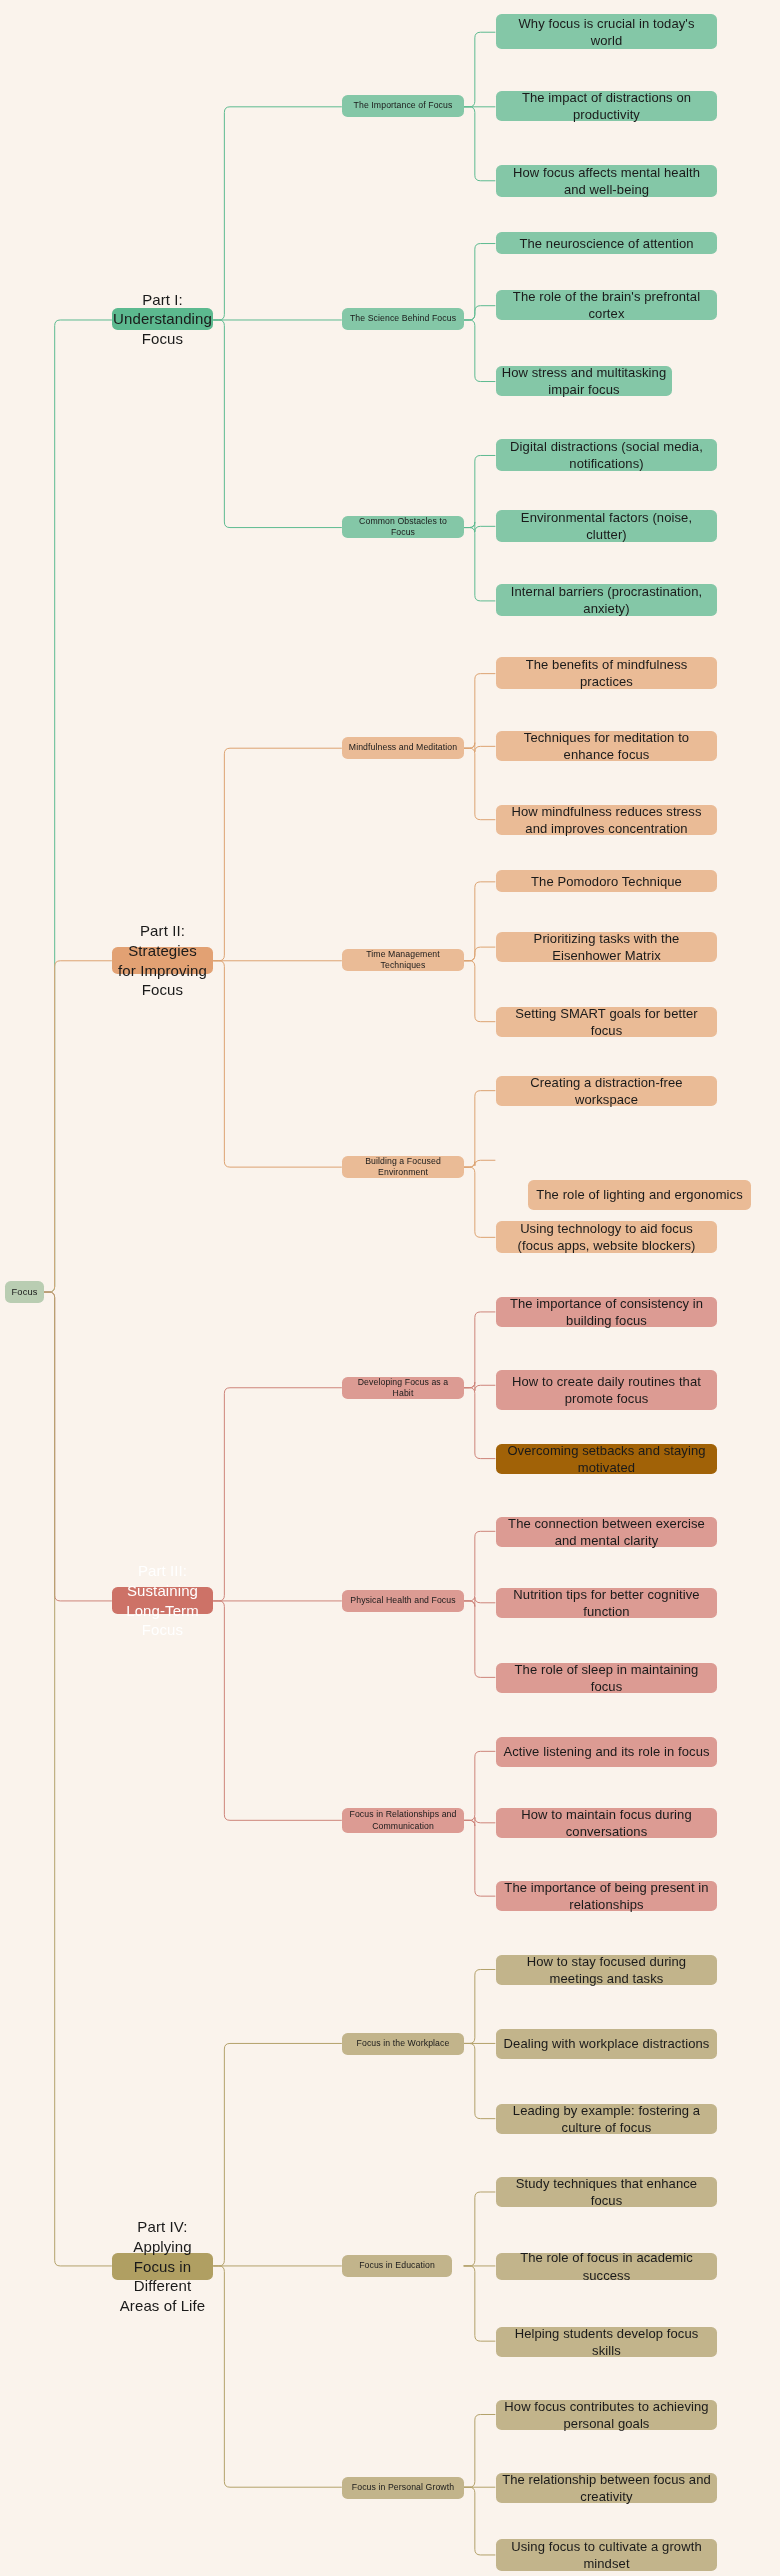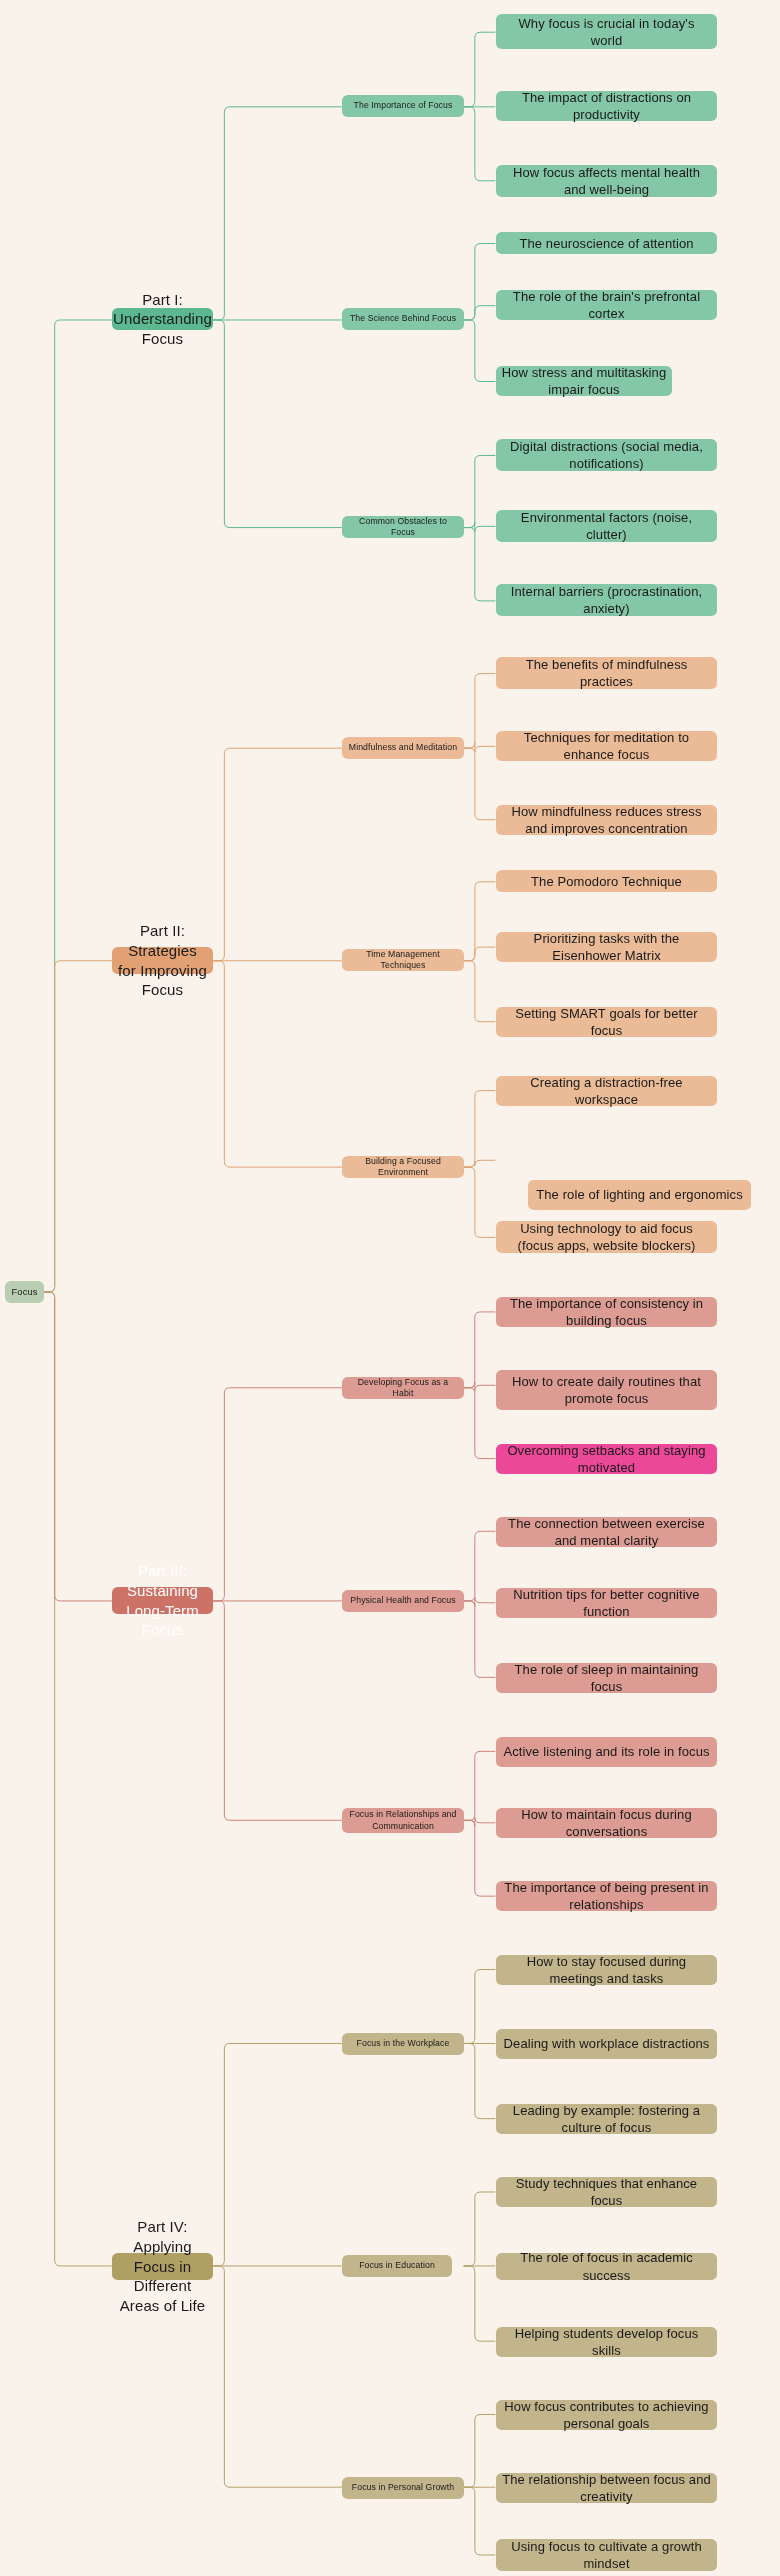--- a/index.html
+++ b/index.html
@@ -110,21 +110,21 @@
     <div class="node lvl3" style="left: 496px; width: 221px; height: 30px; top: 932px; background: rgb(234, 187, 150); border-radius: 6px;">Prioritizing tasks with the Eisenhower Matrix</div>
     <div class="node lvl3" style="left: 496px; width: 221px; height: 30px; top: 1007px; background: rgb(234, 187, 150);">Setting SMART goals for better focus</div>
     <div class="node lvl2" style="left: 342px; width: 122px; height: 22.4px; top: 1156px; background: rgb(234, 187, 150);">Building a Focused Environment</div>
     <div class="node lvl3" style="left: 496px; width: 221px; height: 30px; top: 1076px; background: rgb(234, 187, 150);">Creating a distraction-free workspace</div>
     <div class="node lvl3" style="left: 496px; width: 223px; height: 30px; top: 1180px; background: rgb(234, 187, 150); margin-left: 32px;">The role of lighting and ergonomics</div>
     <div class="node lvl3" style="left: 496px; width: 221px; height: 32px; top: 1221px; background: rgb(234, 187, 150);">Using technology to aid focus (focus apps, website blockers)</div>
     <div class="node lvl1 white-text" style="left: 112px; width: 101px; height: 27px; top: 1587px; background: rgb(205, 114, 103);">Part III: Sustaining Long-Term Focus</div>
     <div class="node lvl2" style="left: 342px; width: 122px; height: 22.4px; top: 1377px; background: rgb(220, 155, 147);">Developing Focus as a Habit</div>
     <div class="node lvl3" style="left: 496px; width: 221px; height: 30px; top: 1297px; background: rgb(220, 155, 147);">The importance of consistency in building focus</div>
     <div class="node lvl3" style="left: 496px; width: 221px; height: 40px; top: 1370px; background: rgb(220, 155, 147);">How to create daily routines that promote focus</div>
-    <div class="node lvl3" style="left: 496px; width: 221px; height: 30px; top: 1444px; background: #ec4899;">Overcoming setbacks and staying motivated</div>
+    <div class="node lvl3" style="left: 496px; width: 221px; height: 30px; top: 1444px; background: #a16207;">Overcoming setbacks and staying motivated</div>
     <div class="node lvl2" style="left: 342px; width: 122px; height: 22.4px; top: 1590px; background: rgb(220, 155, 147);">Physical Health and Focus</div>
     <div class="node lvl3" style="left: 496px; width: 221px; height: 30px; top: 1517px; background: rgb(220, 155, 147);">The connection between exercise and mental clarity</div>
     <div class="node lvl3" style="left: 496px; width: 221px; height: 30px; top: 1588px; background: rgb(220, 155, 147);">Nutrition tips for better cognitive function</div>
     <div class="node lvl3" style="left: 496px; width: 221px; height: 30px; top: 1663px; background: rgb(220, 155, 147);">The role of sleep in maintaining focus</div>
     <div class="node lvl2" style="left: 342px; width: 122px; height: 25px; top: 1808px; background: rgb(220, 155, 147);">Focus in Relationships and Communication</div>
     <div class="node lvl3" style="left: 496px; width: 221px; height: 30px; top: 1737px; background: rgb(220, 155, 147);">Active listening and its role in focus</div>
     <div class="node lvl3" style="left: 496px; width: 221px; height: 30px; top: 1808px; background: rgb(220, 155, 147);">How to maintain focus during conversations</div>
     <div class="node lvl3" style="left: 496px; width: 221px; height: 30px; top: 1881px; background: rgb(220, 155, 147);">The importance of being present in relationships</div>
     <div class="node lvl1" style="left: 112px; width: 101px; height: 27px; top: 2253px; background: rgb(176, 159, 98);">Part IV: Applying Focus in Different Areas of Life</div>
     <div class="node lvl2" style="left: 342px; width: 122px; height: 22.4px; top: 2033px; background: rgb(194, 180, 139);">Focus in the Workplace</div>

